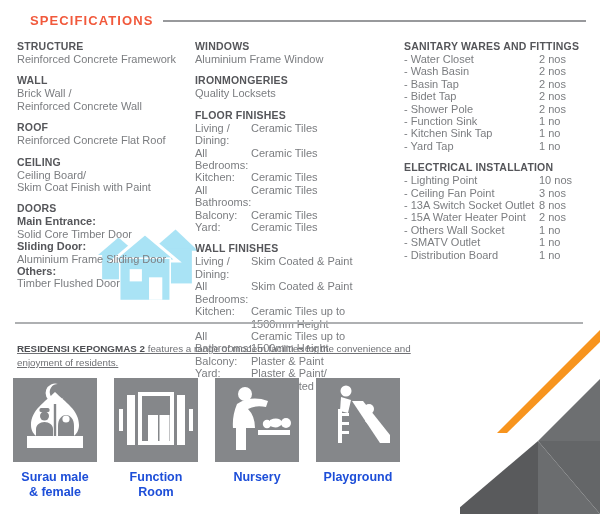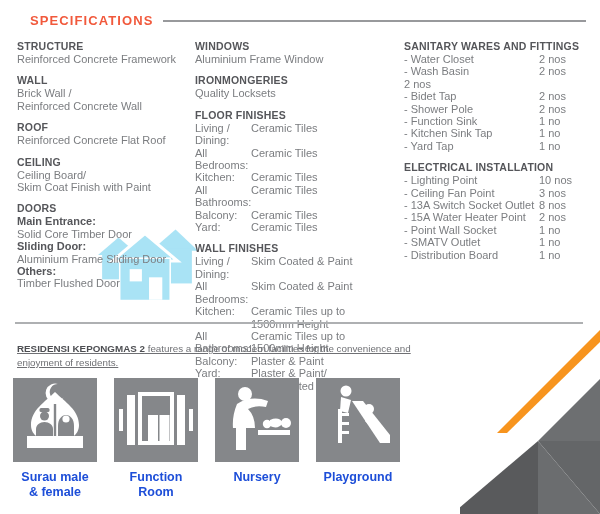--- a/index.html
+++ b/index.html
@@ -207,20 +207,21 @@
           <h3 class="spec-heading">SANITARY WARES AND FITTINGS</h3>
           <div class="item-row">
             <span class="item-name">- Water Closet</span>
             <span class="item-qty">2 nos</span>
           </div>
           <div class="item-row">
             <span class="item-name">- Wash Basin</span>
             <span class="item-qty">2 nos</span>
           </div>
           <div class="item-row">
+            <span class="item-name">- Basin Tap</span>
             <span class="item-qty">2 nos</span>
           </div>
           <div class="item-row">
             <span class="item-name">- Bidet Tap</span>
             <span class="item-qty">2 nos</span>
           </div>
           <div class="item-row">
             <span class="item-name">- Shower Pole</span>
             <span class="item-qty">2 nos</span>
           </div>
@@ -249,21 +250,21 @@
           </div>
           <div class="item-row">
             <span class="item-name">- 13A Switch Socket Outlet</span>
             <span class="item-qty">8 nos</span>
           </div>
           <div class="item-row">
             <span class="item-name">- 15A Water Heater Point</span>
             <span class="item-qty">2 nos</span>
           </div>
           <div class="item-row">
-            <span class="item-name">- Point Wall Socket</span>
+            <span class="item-name">- Others Wall Socket</span>
             <span class="item-qty">1 no</span>
           </div>
           <div class="item-row">
             <span class="item-name">- SMATV Outlet</span>
             <span class="item-qty">1 no</span>
           </div>
           <div class="item-row">
             <span class="item-name">- Distribution Board</span>
             <span class="item-qty">1 no</span>
           </div>

